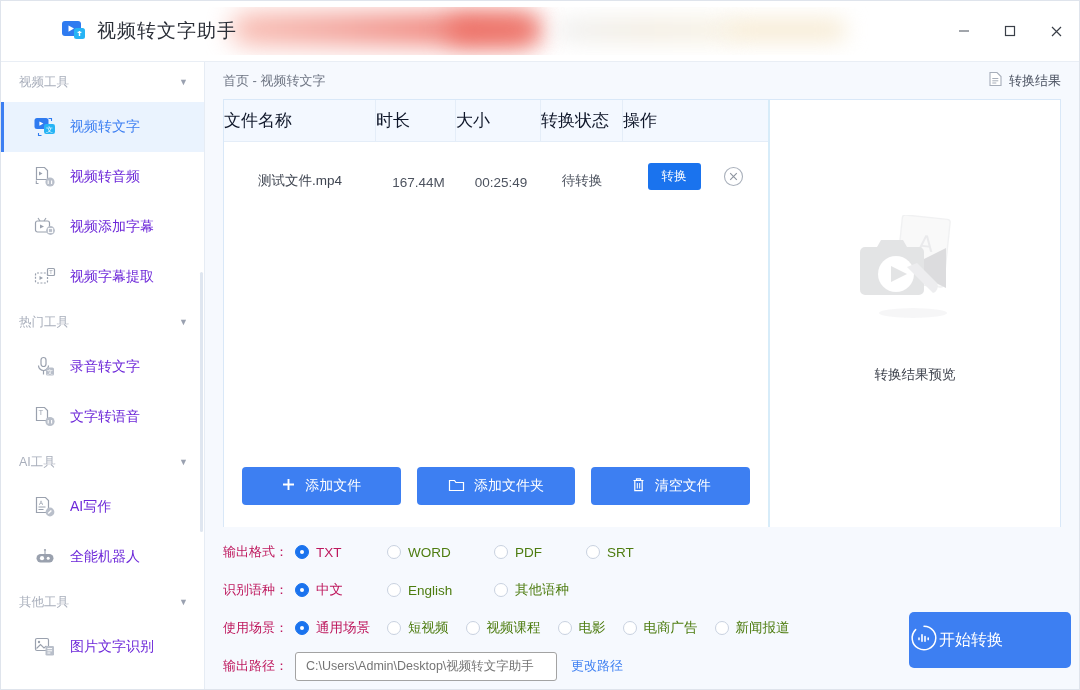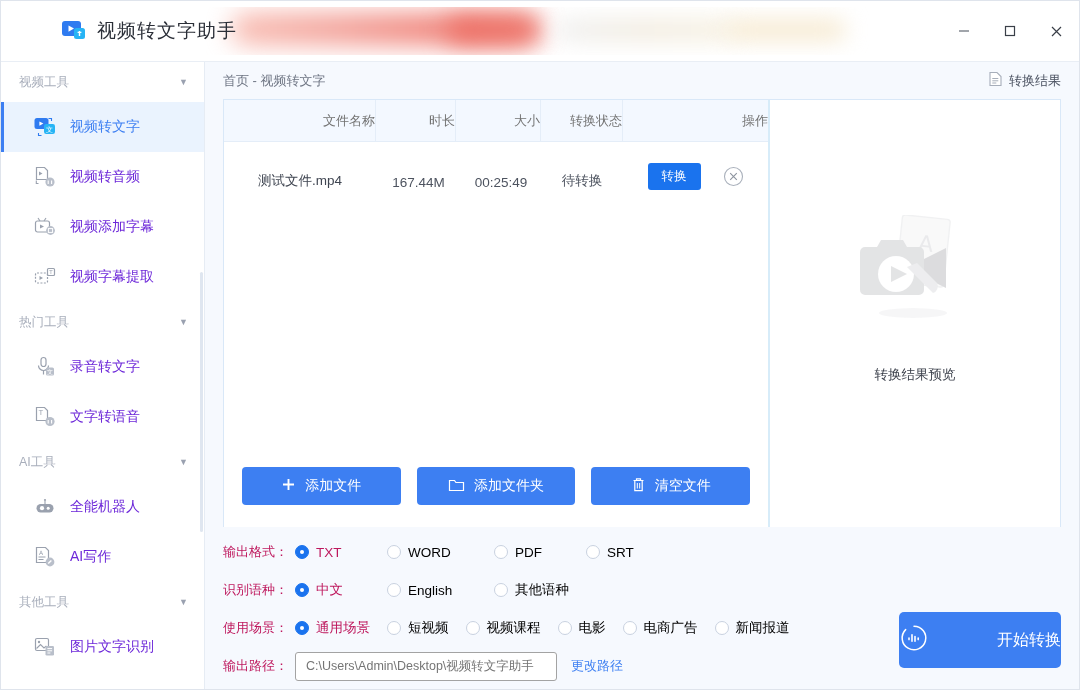--- a/index.html
+++ b/index.html
@@ -113,21 +113,21 @@
     align-items: center; gap: 22px;
   }
   .preview-caption { font-size: 13.5px; color: #3a3f4a; }
 
   
   .tbl-head {
     display: flex; height: 42px; align-items: center;
     background: #f3f8ff; border-bottom: 1px solid #e4edf8;
   }
   .th {
-    font-size: 13px; color: #737373; text-align: right;
+    font-size: 17px; color: #0f172a; text-align: left;
     border-right: 1px solid #e4edf8; line-height: 42px; height: 42px;
   }
   .th:last-child { border-right: none; }
   .c-name { width: 152px; flex: 0 0 152px; }
   .c-size { width: 85px; flex: 0 0 85px; }
   .c-dur  { width: 80px; flex: 0 0 80px; }
   .c-stat { width: 82px; flex: 0 0 82px; }
   .c-act  { flex: 1; }
 
   .tbl-body { flex: 1; min-height: 0; overflow: hidden; }
@@ -153,43 +153,43 @@
 
   
   .options {
     flex: 0 0 152px; background: #f6f9fe; padding: 10px 18px 0 18px;
     position: relative;
   }
   .opt-row { display: flex; align-items: center; height: 30px; margin-bottom: 8px; }
   .opt-label {
     width: 72px; flex: 0 0 72px; font-size: 13px; color: #be185d;
   }
-  .radio { display: flex; align-items: center; gap: 7px; font-size: 13.5px; color: #000000; }
+  .radio { display: flex; align-items: center; gap: 7px; font-size: 13.5px; color: #4d7c0f; }
   .radio .dot {
     width: 14px; height: 14px; border-radius: 50%;
     border: 1px solid #c9d2e0; background: #fff; position: relative;
   }
   .radio.on .dot { background: #1a73ee; border-color: #1a73ee; }
   .radio.on .dot:after {
     content: ""; position: absolute; left: 4px; top: 4px;
     width: 4px; height: 4px; border-radius: 50%; background: #fff;
   }
   .radio.on { color: #be185d; }
   .path-input {
     width: 262px; height: 29px; border: 1px solid #a3a3a3; background: #fff;
     border-radius: 3px; font-size: 12.5px; color: #b6bcc8; padding: 0 10px;
     font-family: "Liberation Sans", sans-serif;
   }
   .path-link { margin-left: 14px; font-size: 13px; color: #3d7ff2; }
 
   .start-btn {
-    position: absolute; right: 18px; bottom: 21px;
+    position: absolute; right: 8px; bottom: 21px;
     width: 162px; height: 56px; background: #3d7ff2; color: #fff;
     border: none; border-radius: 5px; font-size: 16px;
-    display: flex; align-items: center; justify-content: space-between; gap: 11px;
+    display: flex; align-items: center; justify-content: flex-start; 
     cursor: default;
   }
 </style>
 </head>
 <body>
 
 <div id="app">
 
   <div class="titlebar">
 
@@ -322,41 +322,41 @@
       </div>
 
       <div class="sb-group-head">
         <span>AI工具</span>
         <span class="caret">▼</span>
       </div>
 
       <div class="sb-item">
         <span class="sb-ico">
           <svg width="24" height="24" viewBox="0 0 24 24">
+            <path d="M3.5 2.5 h9 l3 3 v12 h-12 z" fill="none" stroke="#9aa1ae" stroke-width="1.2"></path>
+            <text x="8" y="10" font-size="6" fill="#9aa1ae" text-anchor="middle" font-family="DejaVu Sans">A</text>
+            <path d="M5.5 12 h7 M5.5 14.5 h5" stroke="#9aa1ae" stroke-width="1"></path>
+            <circle cx="17" cy="17" r="4.4" fill="#b9bfca"></circle>
+            <path d="M15.2 18.6 L18.4 15.4" stroke="#fff" stroke-width="1.4"></path>
+          </svg>
+        </span>
+        <span>AI写作</span>
+      </div>
+
+      <div class="sb-item">
+        <span class="sb-ico">
+          <svg width="24" height="24" viewBox="0 0 24 24">
             <rect x="3.5" y="9" width="17" height="8.5" rx="4.2" fill="#9aa1ae"></rect>
             <circle cx="9" cy="13.2" r="2.1" fill="#fff"></circle>
             <circle cx="15.2" cy="13.2" r="1.5" fill="#fff"></circle>
             <path d="M12 9 v-3" stroke="#9aa1ae" stroke-width="1.1"></path>
             <circle cx="12" cy="5" r="1.1" fill="#9aa1ae"></circle>
           </svg>
         </span>
         <span>全能机器人</span>
-      </div>
-
-      <div class="sb-item">
-        <span class="sb-ico">
-          <svg width="24" height="24" viewBox="0 0 24 24">
-            <path d="M3.5 2.5 h9 l3 3 v12 h-12 z" fill="none" stroke="#9aa1ae" stroke-width="1.2"></path>
-            <text x="8" y="10" font-size="6" fill="#9aa1ae" text-anchor="middle" font-family="DejaVu Sans">A</text>
-            <path d="M5.5 12 h7 M5.5 14.5 h5" stroke="#9aa1ae" stroke-width="1"></path>
-            <circle cx="17" cy="17" r="4.4" fill="#b9bfca"></circle>
-            <path d="M15.2 18.6 L18.4 15.4" stroke="#fff" stroke-width="1.4"></path>
-          </svg>
-        </span>
-        <span>AI写作</span>
       </div>
 
       <div class="sb-group-head">
         <span>其他工具</span>
         <span class="caret">▼</span>
       </div>
 
       <div class="sb-item">
         <span class="sb-ico">
           <svg width="24" height="24" viewBox="0 0 24 24">

